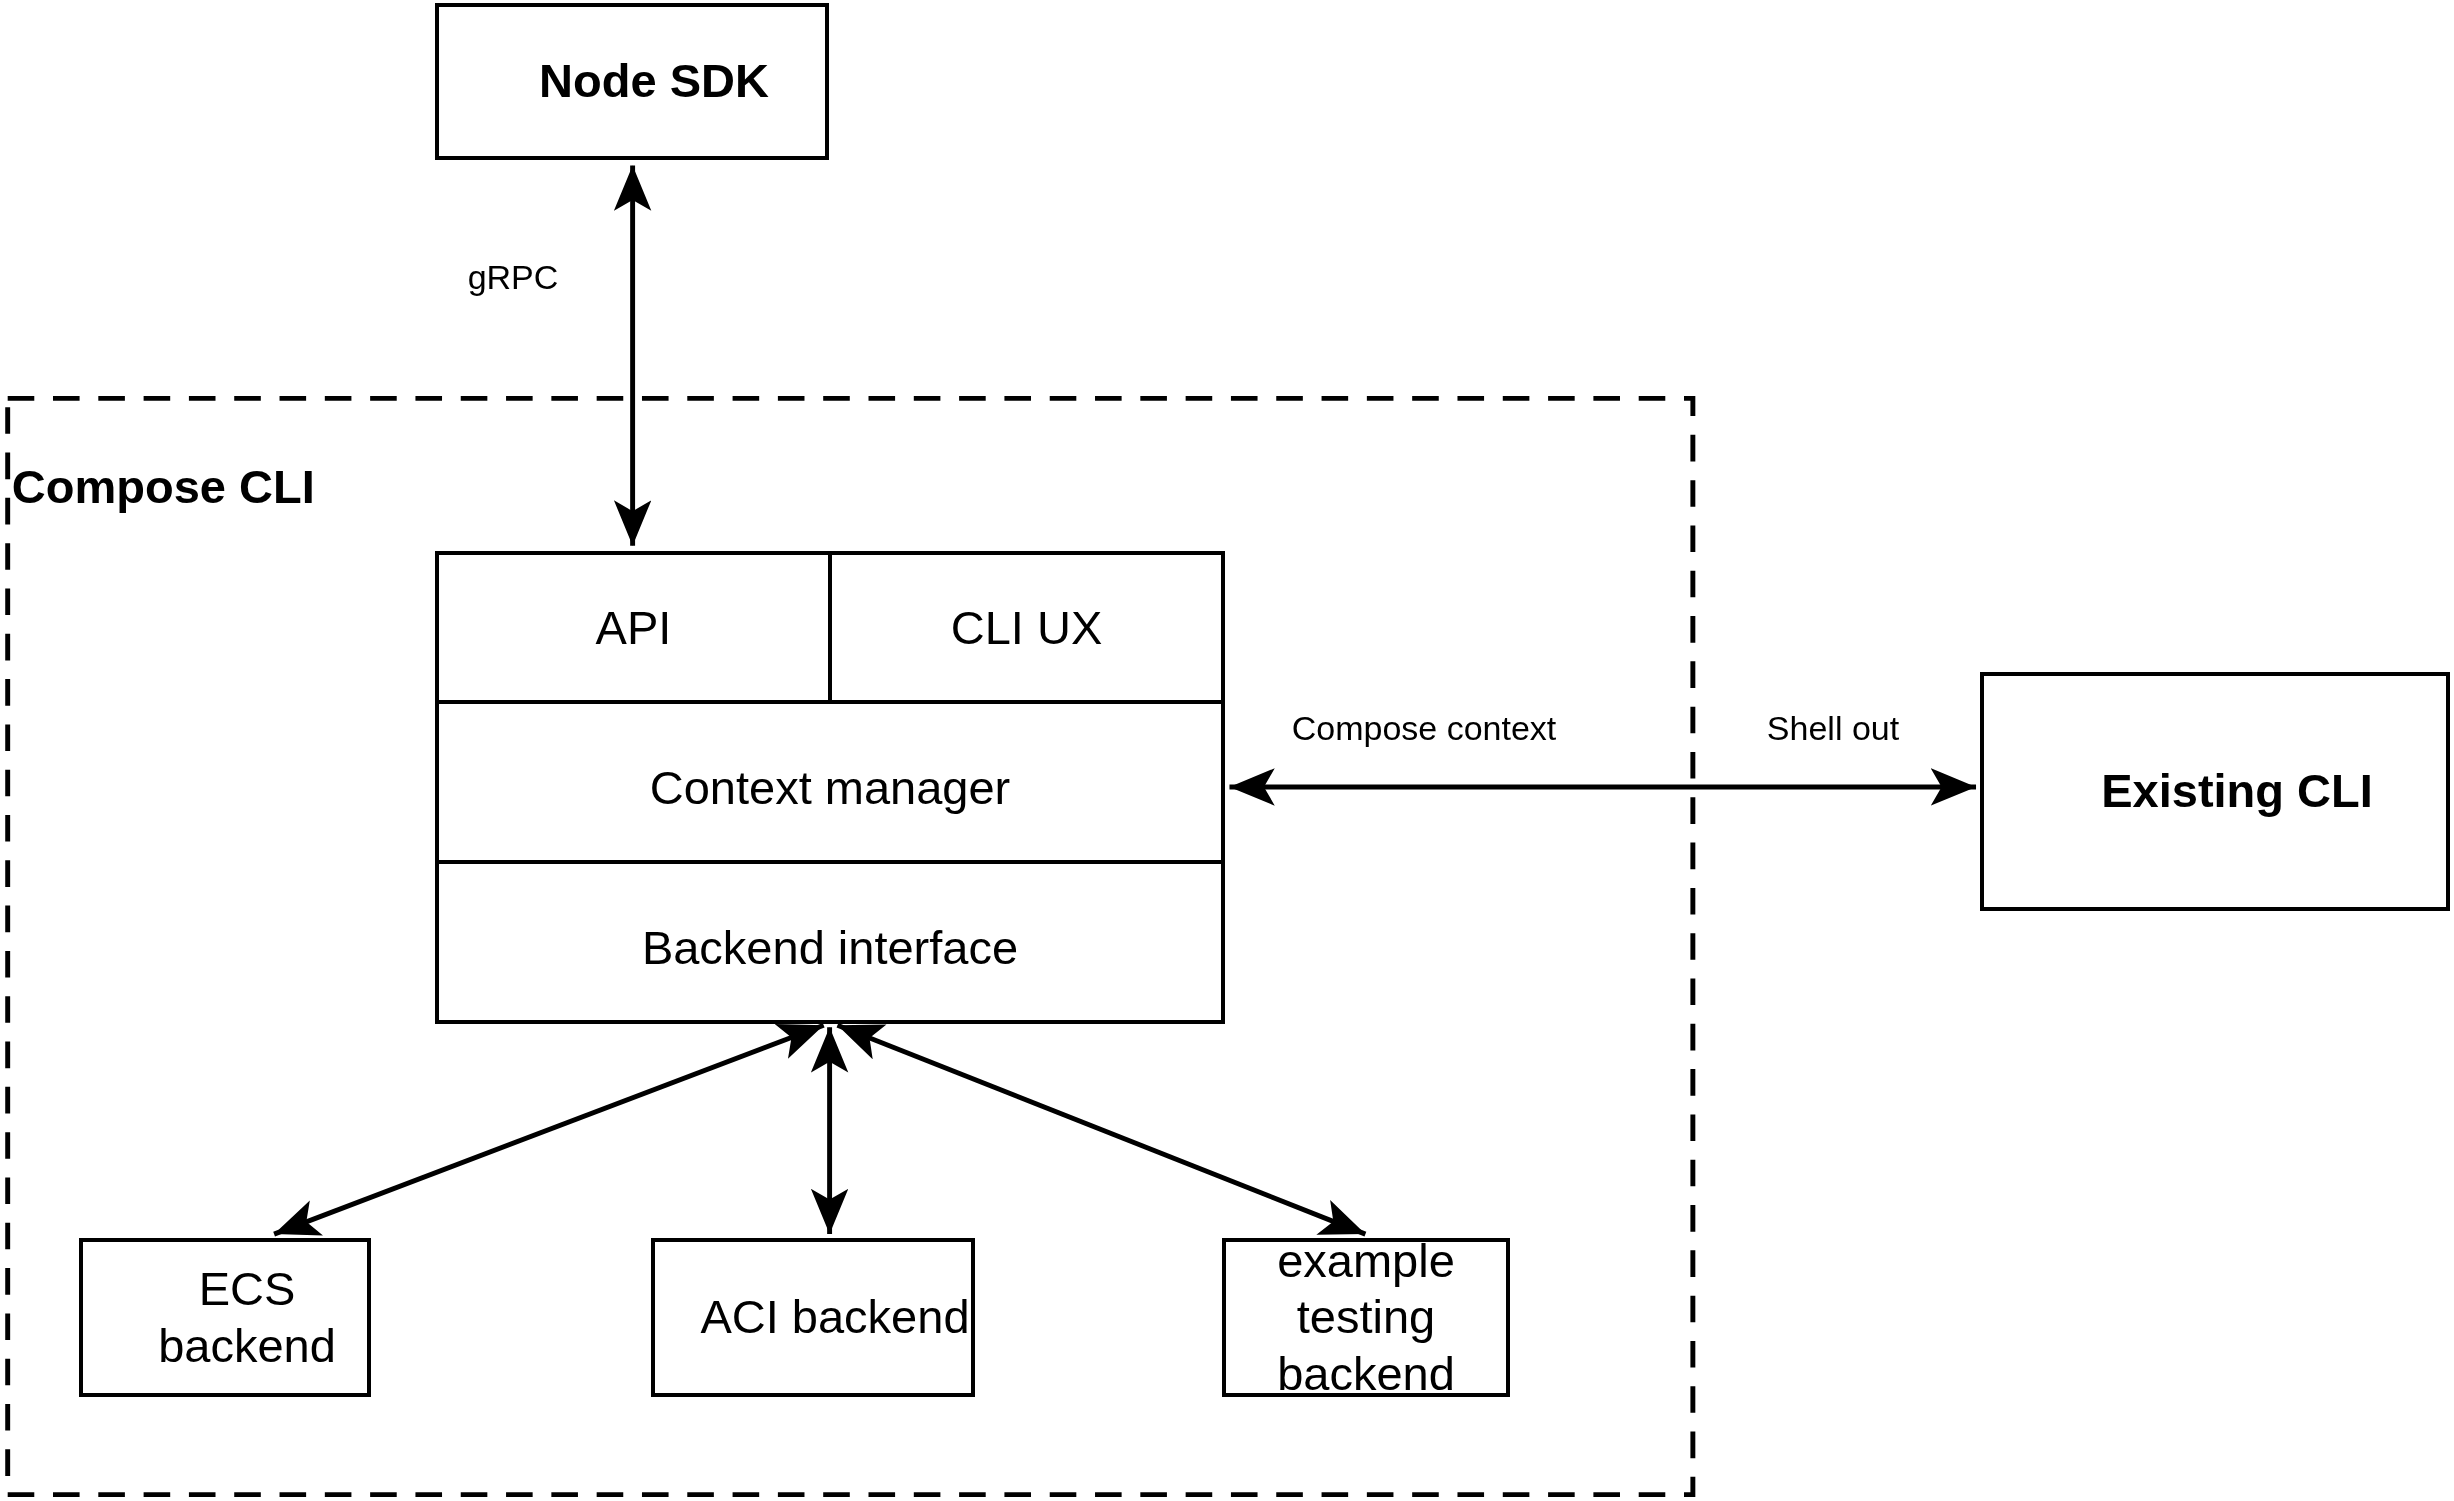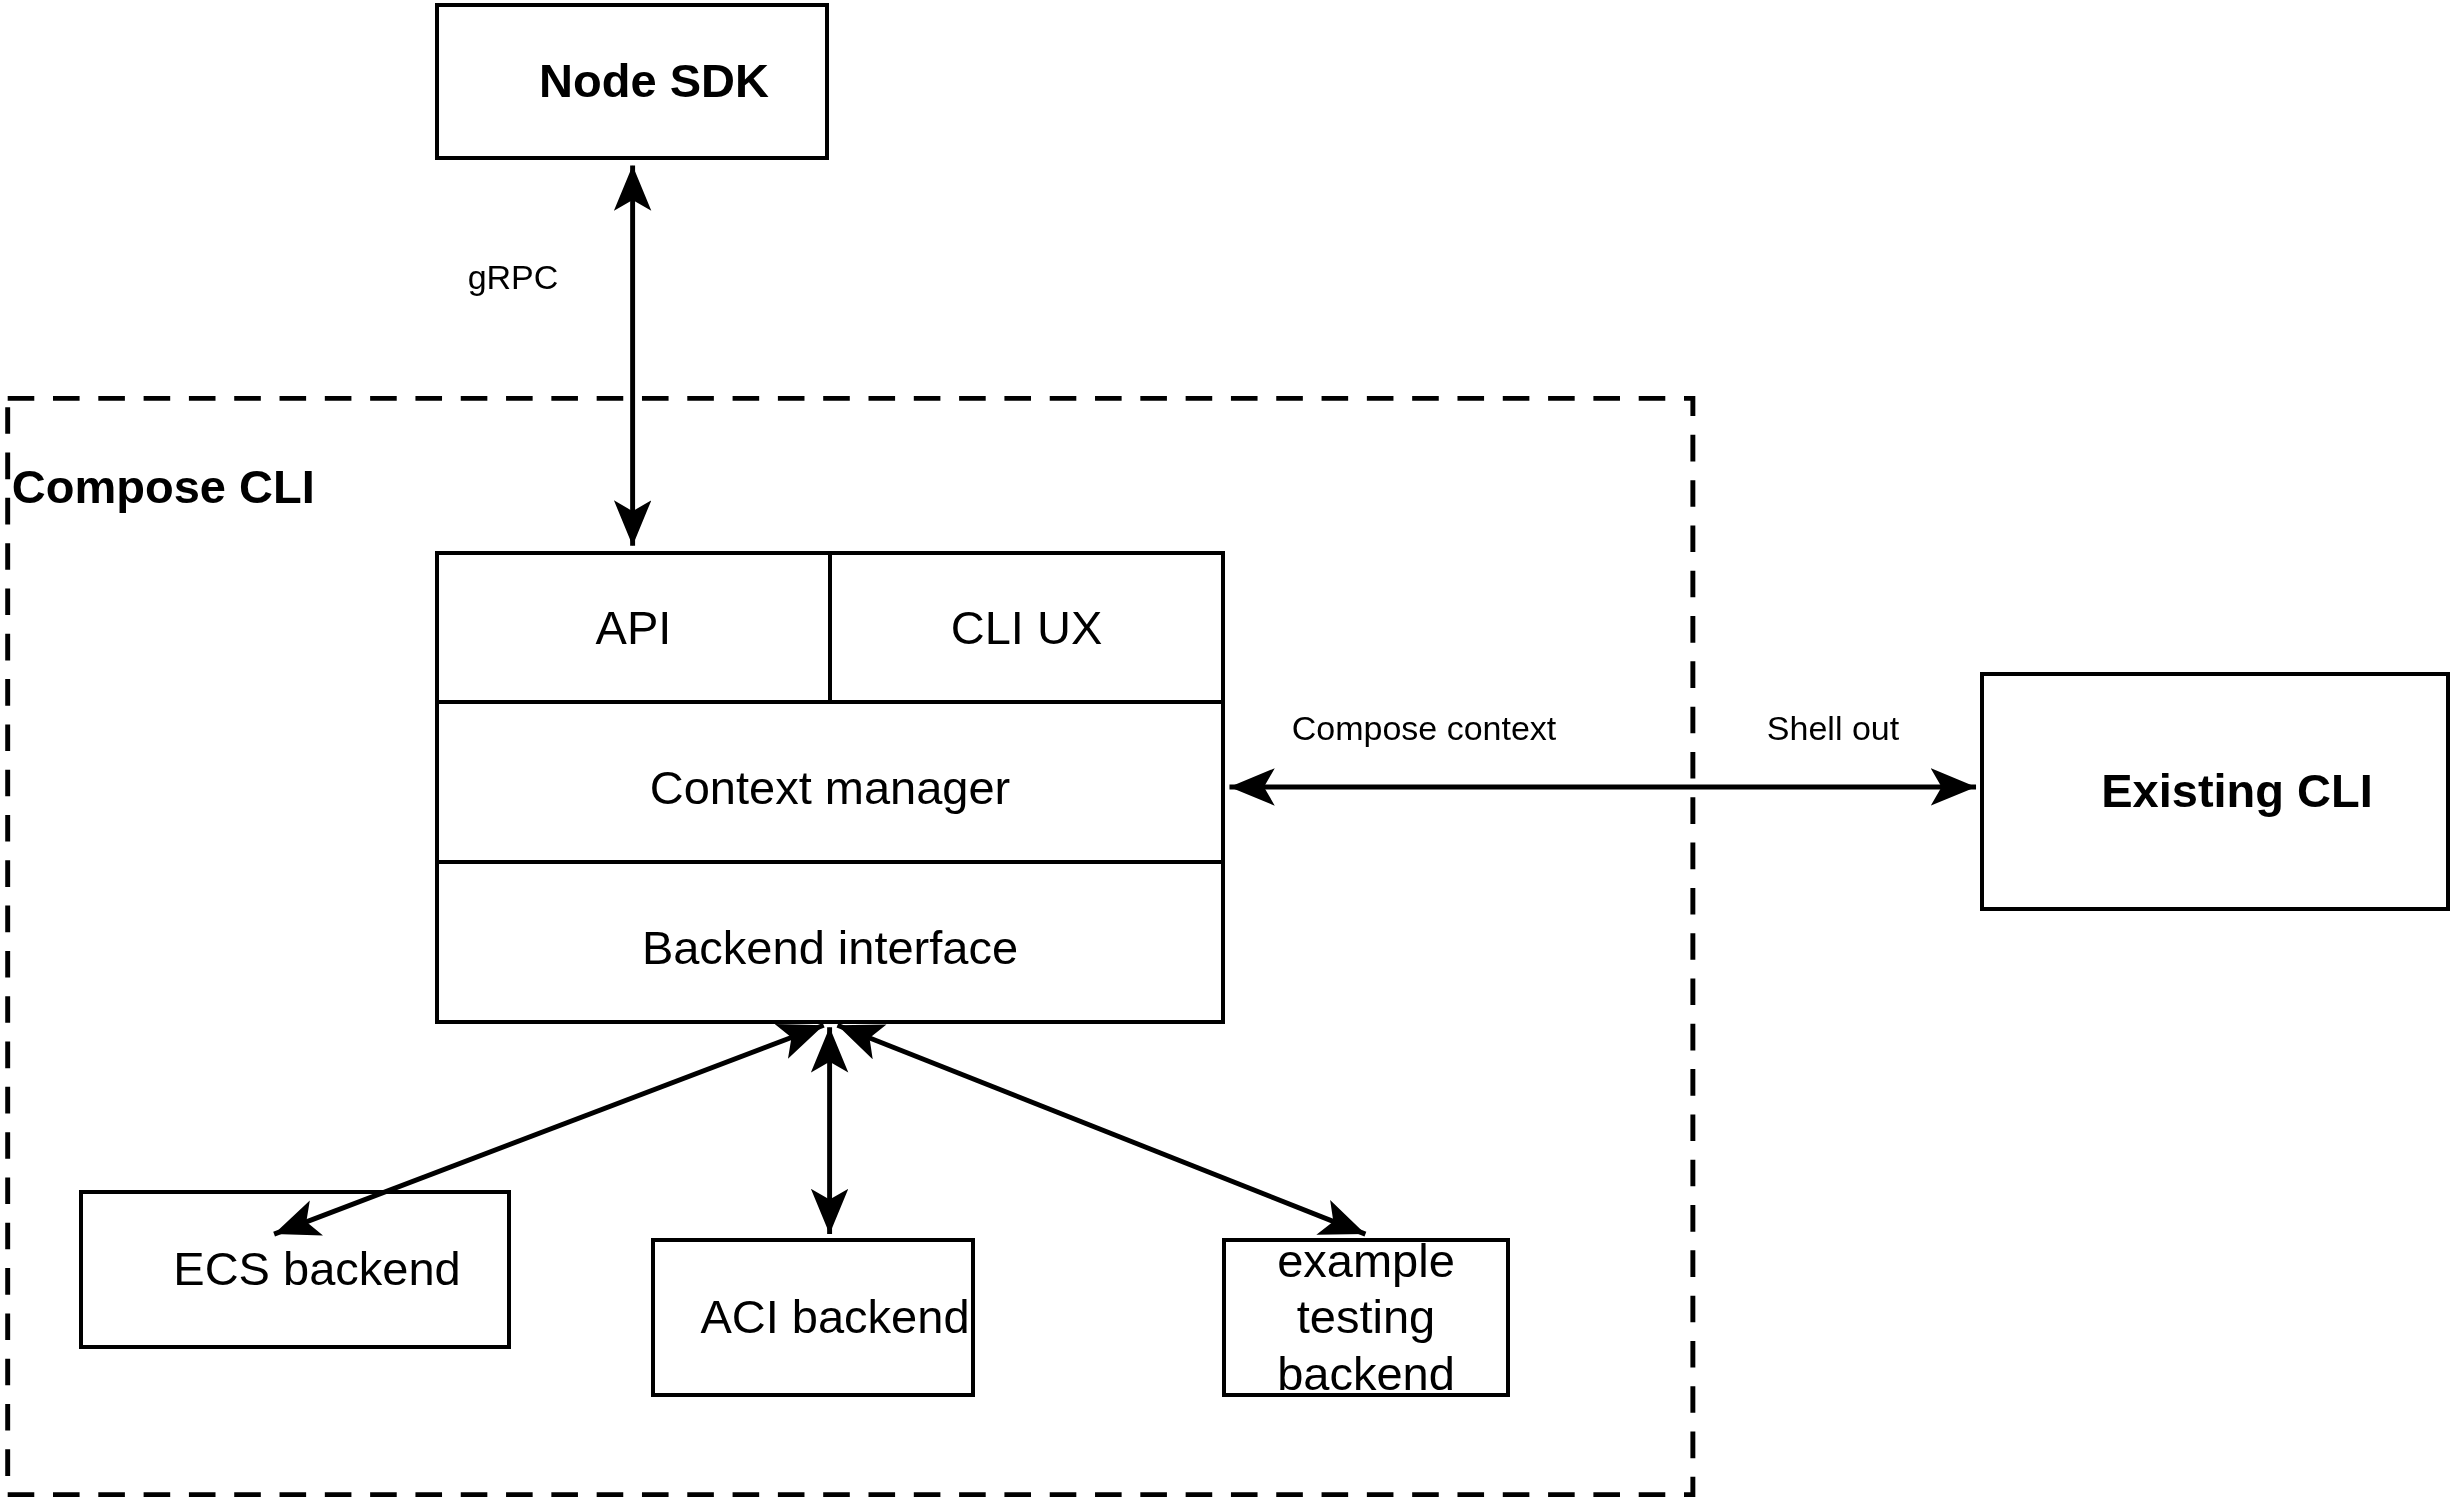--- a/index.html
+++ b/index.html
@@ -113,21 +113,21 @@
       <div class="cell">
         <span>Backend interface</span>
       </div>
     </div>
   </div>
 
   <div class="box bold" style="left:1980px; top:672px; width:470px; height:239px;">
     <span>Existing CLI</span>
   </div>
 
-  <div class="box" style="left:79px; top:1190px; width:432px; height:159px;">
+  <div class="box" style="left:79px; top:1238px; width:292px; height:159px;">
     <span>ECS backend</span>
   </div>
 
   <div class="box" style="left:651px; top:1238px; width:324px; height:159px;">
     <span>ACI backend</span>
   </div>
 
   <div class="box" style="left:1222px; top:1238px; width:288px; height:159px; padding:0 5.9px;">
     <span>example testing backend</span>
   </div>

